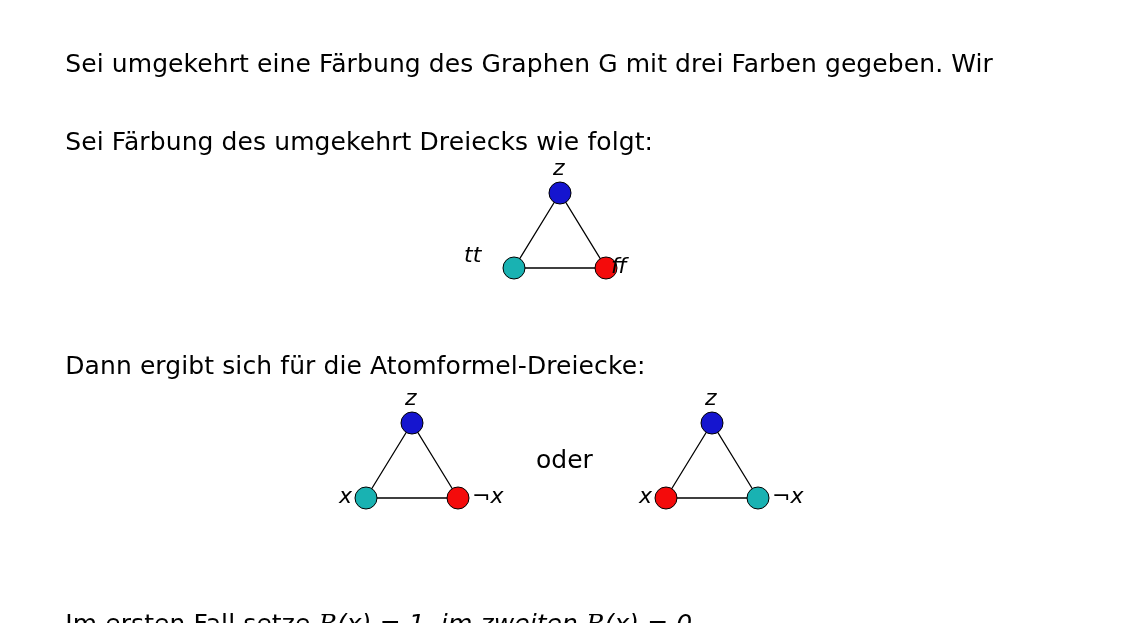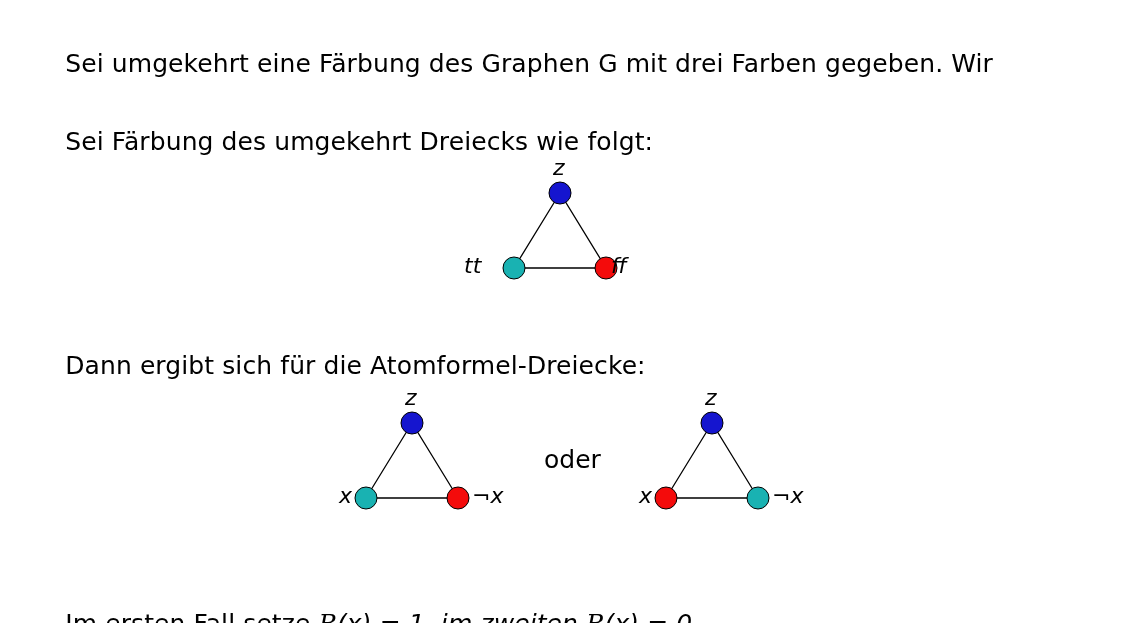--- a/index.html
+++ b/index.html
@@ -53,21 +53,21 @@
   .oder {
     position: absolute;
     font-size: 25px;
     white-space: pre;
   }
 
   
   #diagram-central { left: 470px; top: 168px; }
   #diagram-left    { left: 322px; top: 398px; }
   #diagram-right   { left: 622px; top: 398px; }
-  #oder-label      { left: 536px; top: 445px; margin-left: 8px; }
+  #oder-label      { left: 536px; top: 445px; }
 </style>
 </head>
 <body>
 
 <div class="page">
 
   <div class="para p1">
     <span>Sei umgekehrt eine Färbung des Graphen G mit drei Farben gegeben. Wir</span>
   </div>
 
@@ -77,21 +77,21 @@
   </div>
 
   <div class="diagram" id="diagram-central">
     <svg width="180" height="130" viewBox="0 0 180 130" aria-hidden="true">
       <polygon points="90,25 44,100 136,100" fill="none" stroke="#000000" stroke-width="1.3"></polygon>
       <circle cx="90" cy="25" r="11" fill="#1515cf" stroke="#000000" stroke-width="1"></circle>
       <circle cx="44" cy="100" r="11" fill="#19b2b2" stroke="#000000" stroke-width="1"></circle>
       <circle cx="136" cy="100" r="11" fill="#f40b0b" stroke="#000000" stroke-width="1"></circle>
     </svg>
     <div class="node-label" style="left:83px; top:-13px;">z</div>
-    <div class="node-label" style="left:-6px; top:85px;">tt</div>
+    <div class="node-label" style="left:-6px; top:74px;">tt</div>
     <div class="node-label" style="left:141px; top:85px;">ff</div>
   </div>
 
   <div class="para p4">
     <span>Dann ergibt sich für die Atomformel-Dreiecke:</span>
   </div>
 
   <div class="diagram" id="diagram-left">
     <svg width="180" height="130" viewBox="0 0 180 130" aria-hidden="true">
       <polygon points="90,25 44,100 136,100" fill="none" stroke="#000000" stroke-width="1.3"></polygon>

